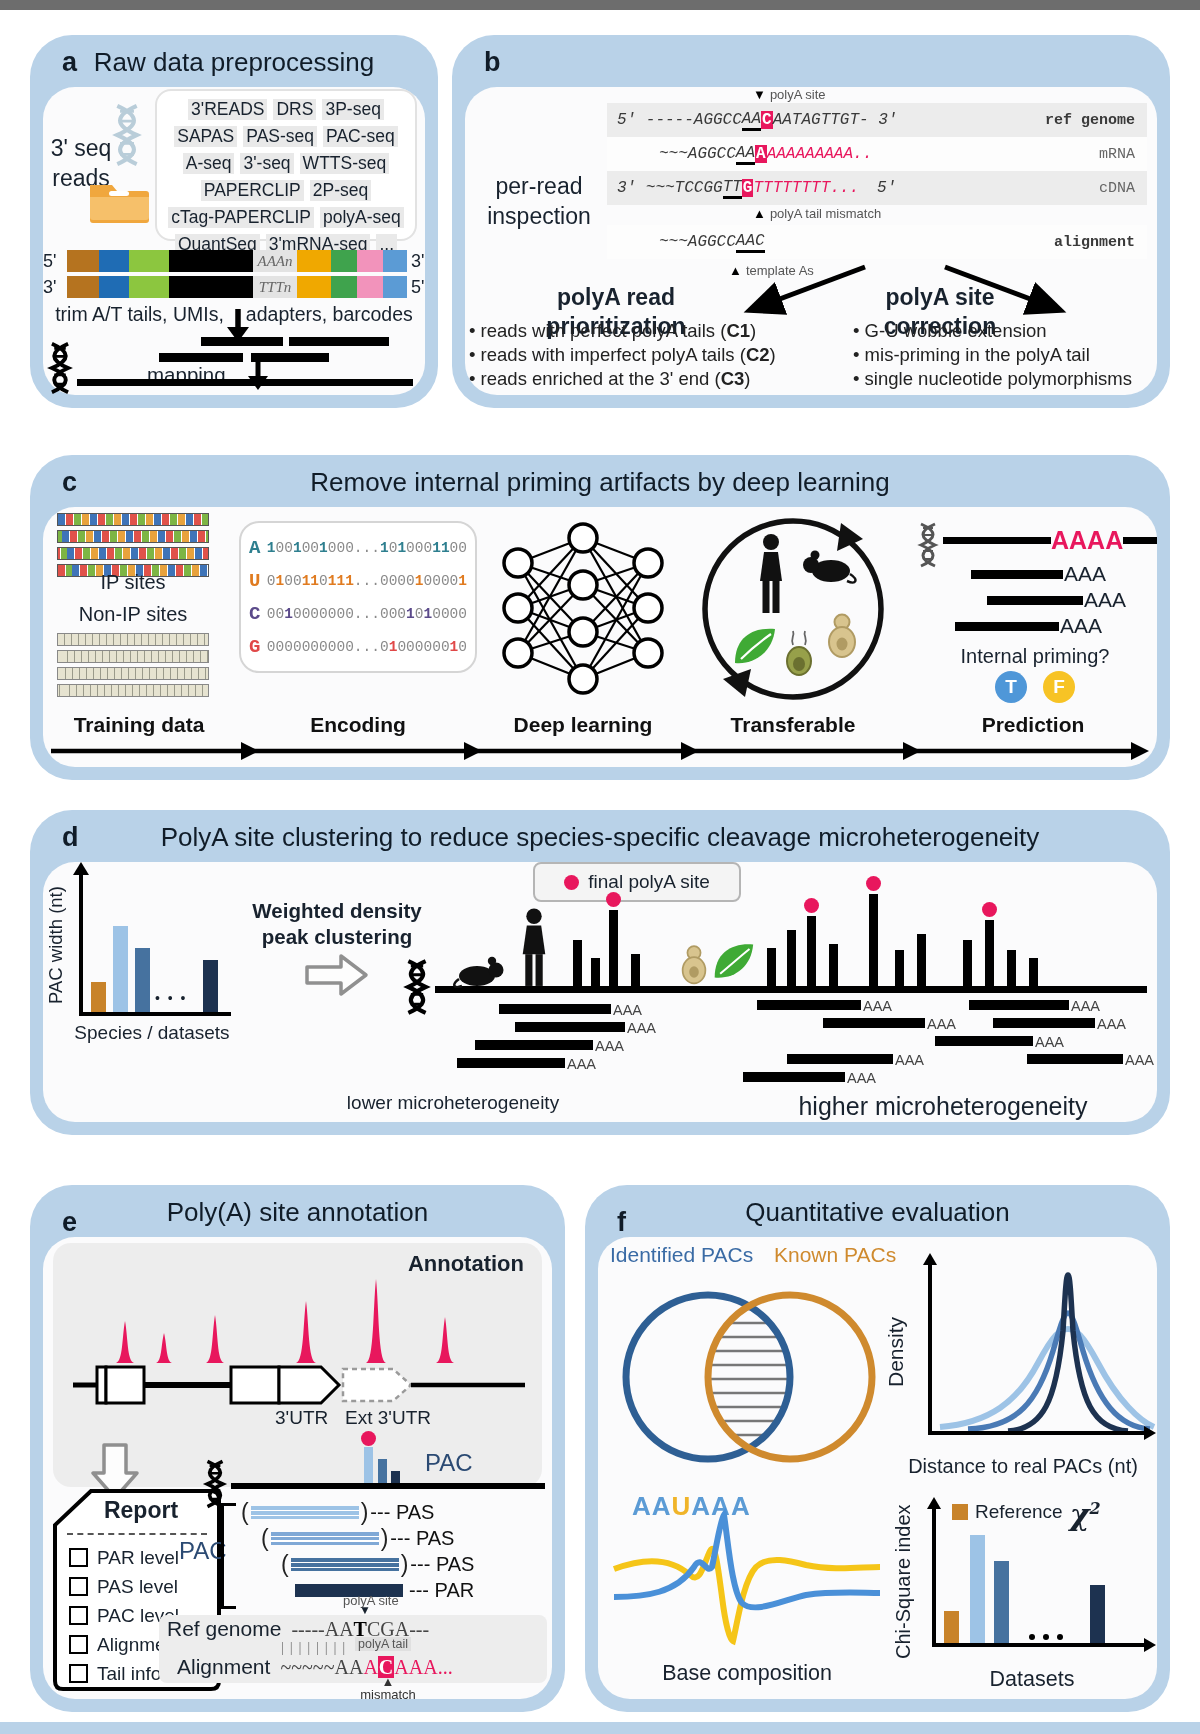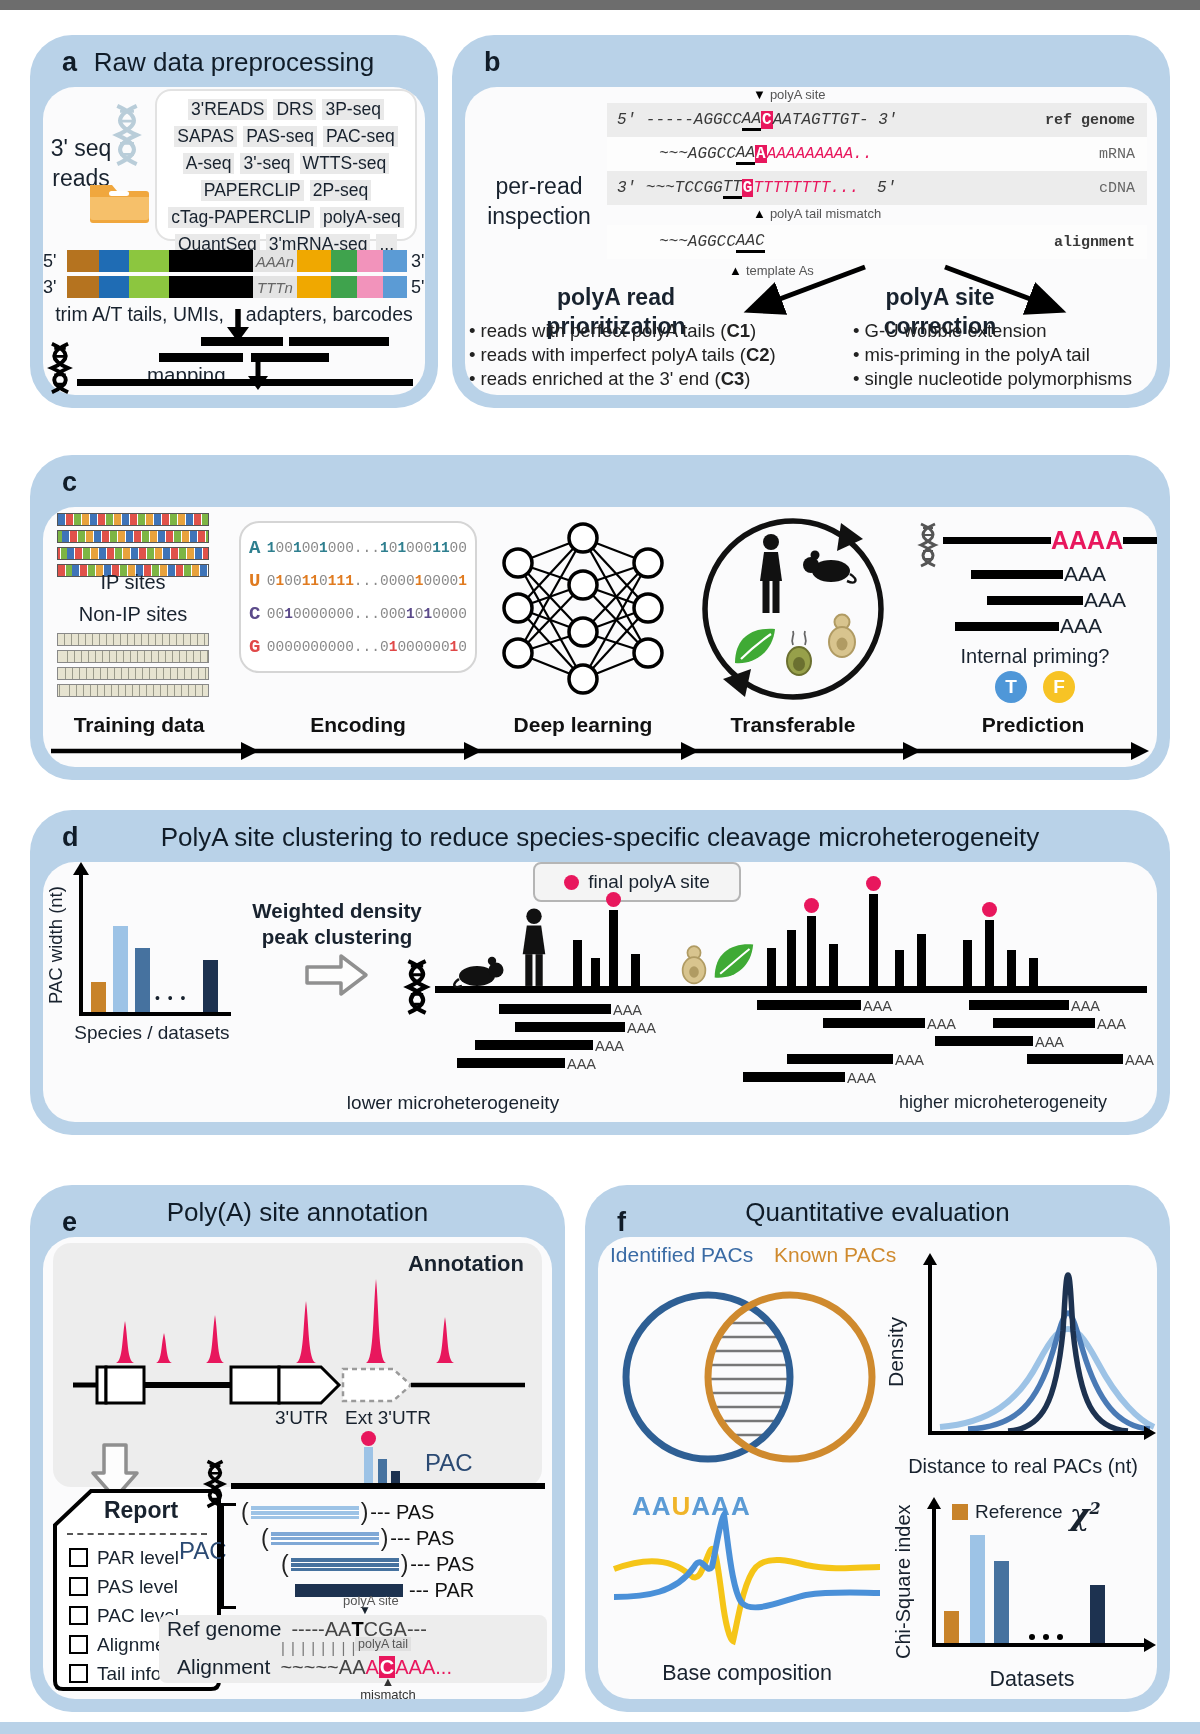--- a/index.html
+++ b/index.html
@@ -2,21 +2,21 @@
 <html><head>
 <meta charset="utf-8">
 <style>
   html,body{margin:0;padding:0;background:#fff}
   body{font-family:"Liberation Sans",sans-serif;color:#18222e}
   #fig{position:relative;width:1200px;height:1734px;background:#fff;overflow:hidden}
   .ab{position:absolute}
   .flex{display:flex;align-items:center}
   .ctr{text-align:center}
   .b{font-weight:bold}
-  .mono{font-family:Liberation Sans, sans-serif}
+  .mono{font-family:Liberation Serif, serif}
   .panel{position:absolute;background:#b9d2e8;border-radius:42px}
   .plabel{position:absolute;left:32px;top:12px;font-weight:bold;font-size:27px;color:#101c28}
   .ptitle{position:absolute;left:0;right:0;top:12px;text-align:center;font-weight:normal;font-size:26px;color:#101c28}
   .pbody{position:absolute;left:13px;right:13px;bottom:13px;top:52px;background:#fbfbfc;border-radius:32px}
   .tag{background:#e9e9e9;padding:0 3px;font-size:17.5px;white-space:nowrap}
   .seqrow{position:absolute;left:0;right:0;height:34px;display:flex;align-items:center;font:italic 16px "Liberation Mono",monospace;color:#3a3a3a;padding-left:10px}
   .rowname{margin-left:auto;margin-right:12px;font-style:normal;font-size:15px}
   .hl{background:#e8175d;color:#fff;font-weight:bold;font-style:normal;padding:0 1px}
   .useq{border-bottom:3px solid #000}
   .pink{color:#e8175d}
@@ -223,20 +223,21 @@
       <div class="ab" style="left:388px;top:232px;width:300px">
         <div class="bullet">• G-U wobble extension</div>
         <div class="bullet">• mis-priming in the polyA tail</div>
         <div class="bullet">• single nucleotide polymorphisms</div>
       </div>
     </div>
   </section>
 
   <section class="panel" style="left:30px;top:455px;width:1140px;height:325px">
     <div class="plabel">c</div>
+    <div class="ptitle">Remove internal priming artifacts by deep learning</div>
     <div class="pbody">
       <div class="ab" style="left:14px;top:6px">
         <div class="ipbar"></div>
         <div class="ipbar" style="background-position:4px 0"></div>
         <div class="ipbar" style="background-position:9px 0"></div>
         <div class="ipbar" style="background-position:14px 0"></div>
       </div>
       <div class="ab ctr" style="left:14px;top:64px;width:152px;font-size:20px">IP sites</div>
       <div class="ab ctr" style="left:4px;top:96px;width:172px;font-size:20px">Non-IP sites</div>
       <div class="ab" style="left:14px;top:126px">
@@ -503,21 +504,21 @@
         </div>
       <div class="dread" style="left:892px;top:174px">
           <i style="width:98px"></i>
           <span>AAA</span>
         </div>
       <div class="dread" style="left:984px;top:192px">
           <i style="width:96px"></i>
           <span>AAA</span>
         </div>
       <div class="ab ctr" style="left:240px;top:230px;width:340px;font-size:19px">lower microheterogeneity</div>
-      <div class="ab ctr" style="left:790px;top:230px;width:340px;font-size:18px">higher microheterogeneity</div>
+      <div class="ab ctr" style="left:730px;top:230px;width:340px;font-size:25px">higher microheterogeneity</div>
     </div>
   </section>
 
   <section class="panel" style="left:30px;top:1185px;width:535px;height:527px">
     <div class="plabel" style="top:22px">e</div>
     <div class="ptitle">Poly(A) site annotation</div>
     <div class="pbody">
       <div class="ab" style="left:10px;top:6px;width:489px;height:244px;background:#ededed;border-radius:18px">
         <div class="ab b" style="right:18px;top:8px;font-size:22px">Annotation</div>
         <svg class="ab" style="left:18px;top:24px" width="452" height="98" viewBox="0 0 452 98">

